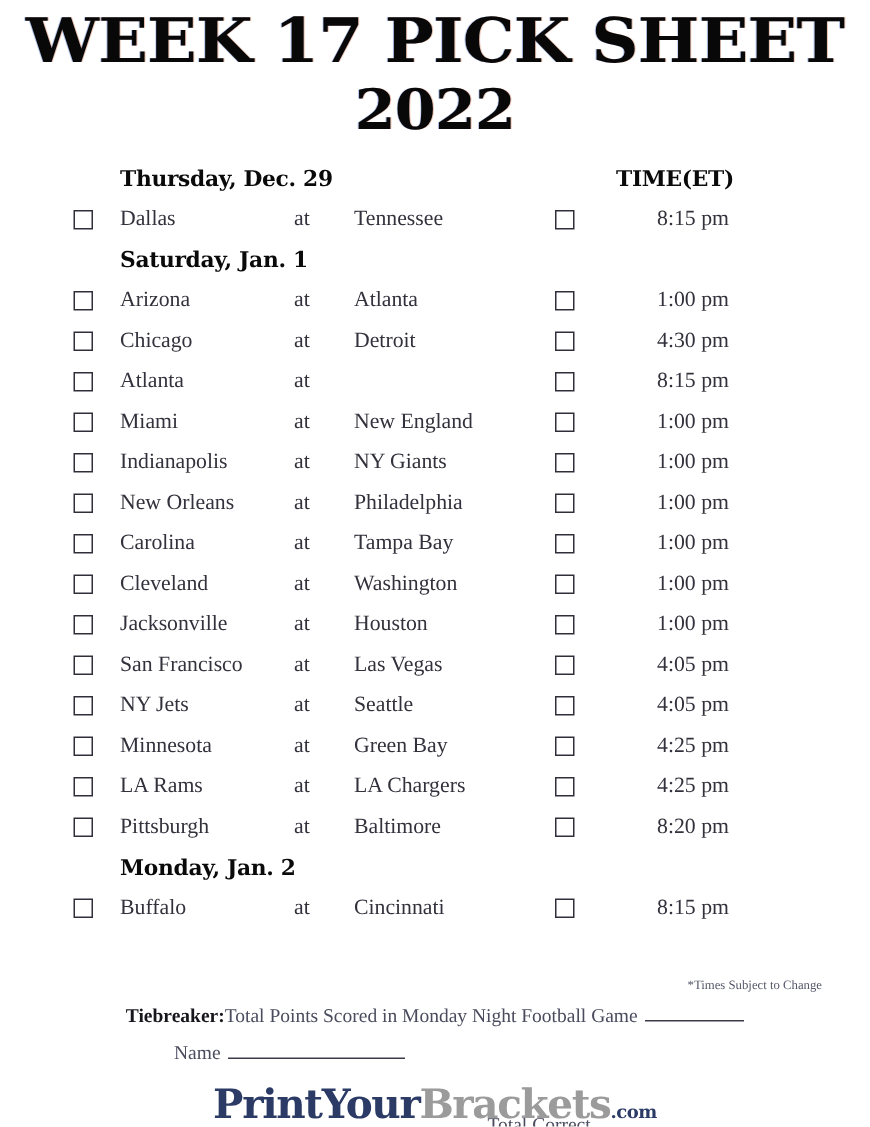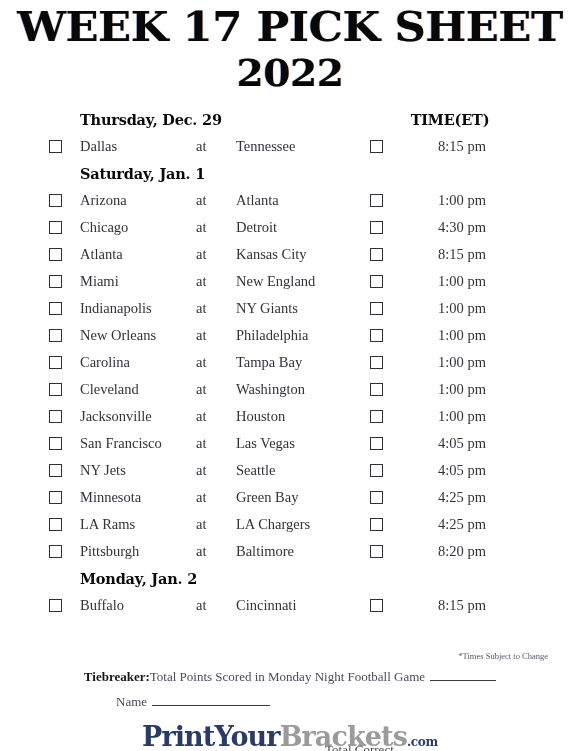--- a/index.html
+++ b/index.html
@@ -229,21 +229,20 @@
       <span class="team-away">Chicago</span>
       <span class="at-word">at</span>
       <span class="team-home">Detroit</span>
       <span class="cb cb-home"></span>
       <span class="game-time">4:30 pm</span>
     </div>
     <div class="game-row">
       <span class="cb cb-away"></span>
       <span class="team-away">Atlanta</span>
       <span class="at-word">at</span>
-      <span class="team-home">Kansas City</span>
       <span class="cb cb-home"></span>
       <span class="game-time">8:15 pm</span>
     </div>
     <div class="game-row">
       <span class="cb cb-away"></span>
       <span class="team-away">Miami</span>
       <span class="at-word">at</span>
       <span class="team-home">New England</span>
       <span class="cb cb-home"></span>
       <span class="game-time">1:00 pm</span>

